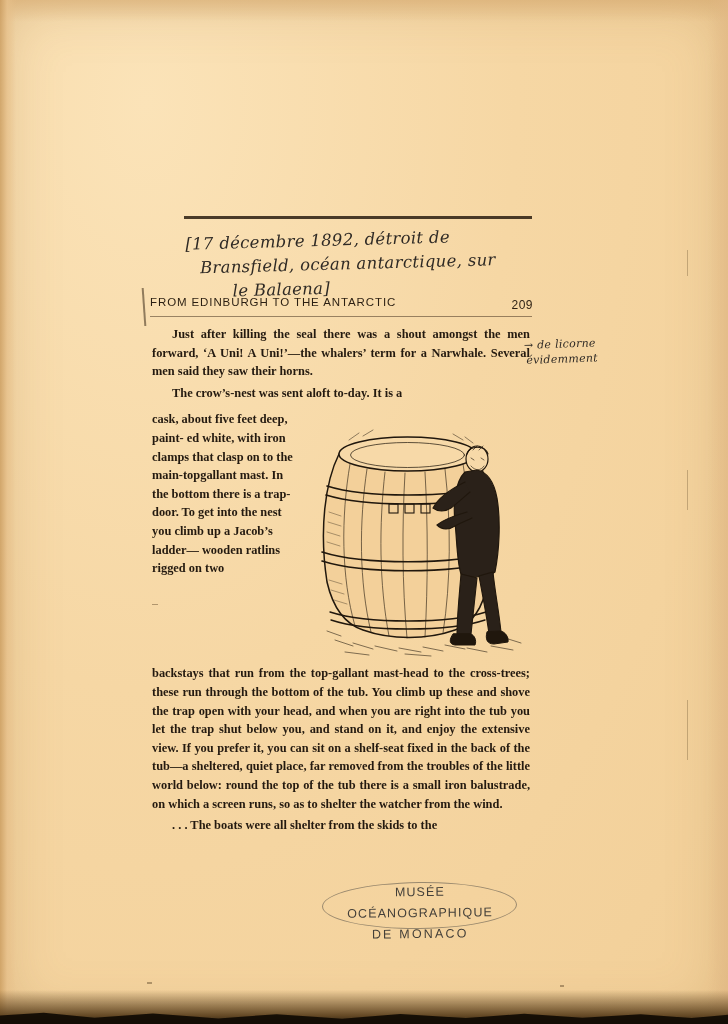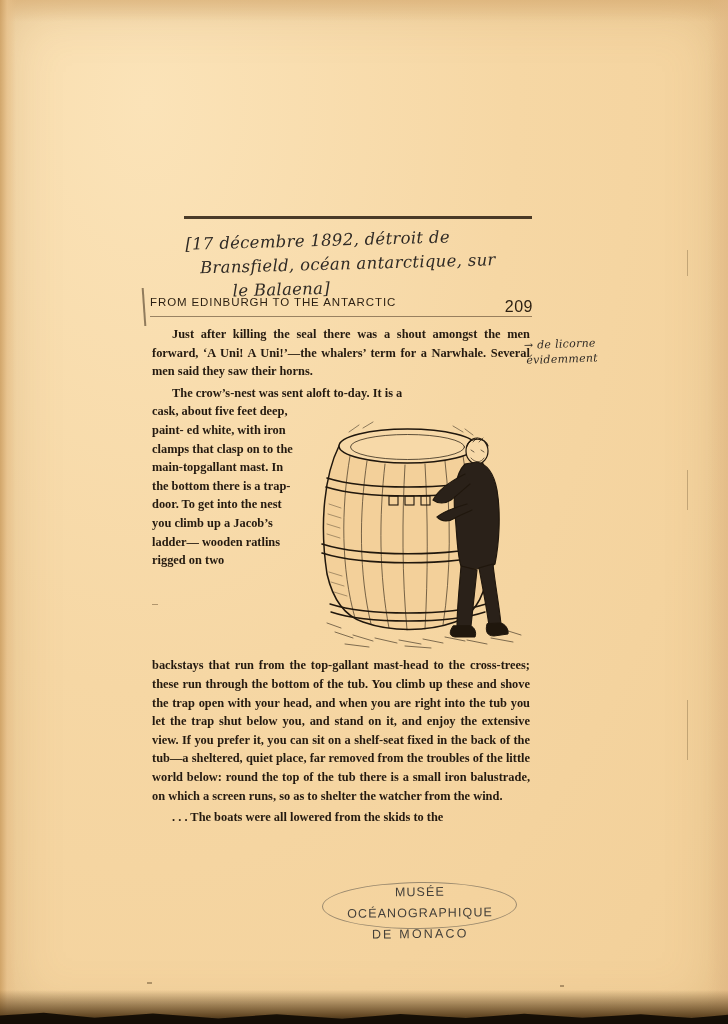--- a/index.html
+++ b/index.html
@@ -98,21 +98,21 @@
     font-size: 11.5px;
     letter-spacing: 0.9px;
     color: #2b1f12;
     text-align: left;
     white-space: nowrap;
   }
   .folio {
     position: absolute;
     right: -1px;
     top: 2px;
-    font-size: 16px;
+    font-size: 12px;
     letter-spacing: .5px;
   }
   .head-rule {
     position: absolute;
     left: 150px;
     top: 316px;
     width: 382px;
     height: 1px;
     background: #4a3722;
     opacity: .55;
@@ -238,21 +238,21 @@
     <span>FROM EDINBURGH TO THE ANTARCTIC</span>
     <span class="folio">209</span>
   </div>
   <div class="head-rule"></div>
 
   <div class="body-col">
 
     <p class="indent">Just after killing the seal there was a shout amongst the men forward, ‘A Uni!  A Uni!’—the whalers’ term for a Narwhale.  Several men said they saw their horns.</p>
 
     <div class="wrap-wrap">
-      <p class="indent" style="margin-bottom:0">The  crow’s-nest  was  sent  aloft  to-day.   It  is  a</p>
+      <p class="indent" style="margin-bottom:8px">The  crow’s-nest  was  sent  aloft  to-day.   It  is  a</p>
 
       <div class="figure-float">
         <svg class="fig-svg" width="225" height="248" viewBox="0 0 225 248" aria-hidden="true">
           <g stroke="#20170d" fill="none" stroke-width="1.1" stroke-linecap="round">
 
             <path d="M34 42 C20 70 14 118 22 170 C28 196 40 212 58 218
                      C86 228 122 228 150 218 C168 212 178 196 183 170
                      C191 118 185 70 171 42 Z" fill="#f3d09a" stroke-width="1.5"></path>
 
             <ellipse cx="102.5" cy="42" rx="68.5" ry="17" fill="#f7d9a8" stroke-width="1.5"></ellipse>
@@ -337,21 +337,21 @@
                 <path d="M160 25 l8 6"></path>
             </g>
           </g>
         </svg>
       </div>
 
       <div class="narrow-text">cask, about five feet deep, paint- ed white, with iron clamps that clasp on to the main-topgallant mast.   In the bottom there is a trap-door.  To get into the nest you climb up a Jacob’s ladder— wooden ratlins rigged on two</div>
       <div class="narrow-text" style="text-align:justify; clear:right;">backstays that run from the top-gallant mast-head to the cross-trees; these run through the bottom of the tub.  You climb up these and shove the trap open with your head, and when you are right into the tub you let the trap shut below you, and stand on it, and enjoy the extensive view. If you prefer it, you can sit on a shelf-seat fixed in the back of the tub—a sheltered, quiet place, far removed from the troubles of the little world below: round the top of the tub there is a small iron balustrade, on which a screen runs, so as to shelter the watcher from the wind.</div>
     </div>
 
-    <p class="indent" style="margin-top:3px">. . .  The boats were all lowered from the skids to the</p>
+    <p class="indent" style="margin-top:3px">. . .  The boats were all shelter from the skids to the</p>
   </div>
 
   <div class="handwritten" id="annot-main">
     <span class="l1">[17 décembre 1892, détroit de</span>
     <span class="l2">Bransfield, océan antarctique, sur</span>
     <span class="l3">le Balaena]</span>
   </div>
 
   <div class="handwritten" id="annot-side">
     <span class="l1">→ de licorne</span>

